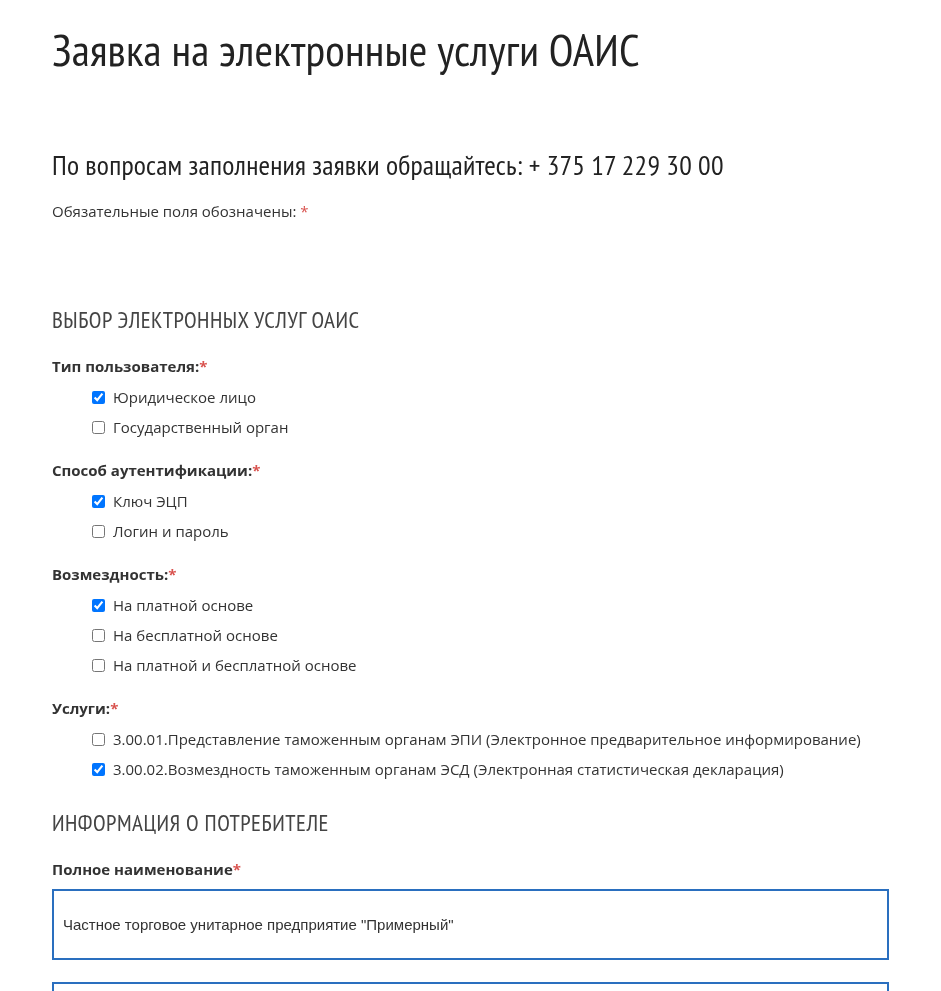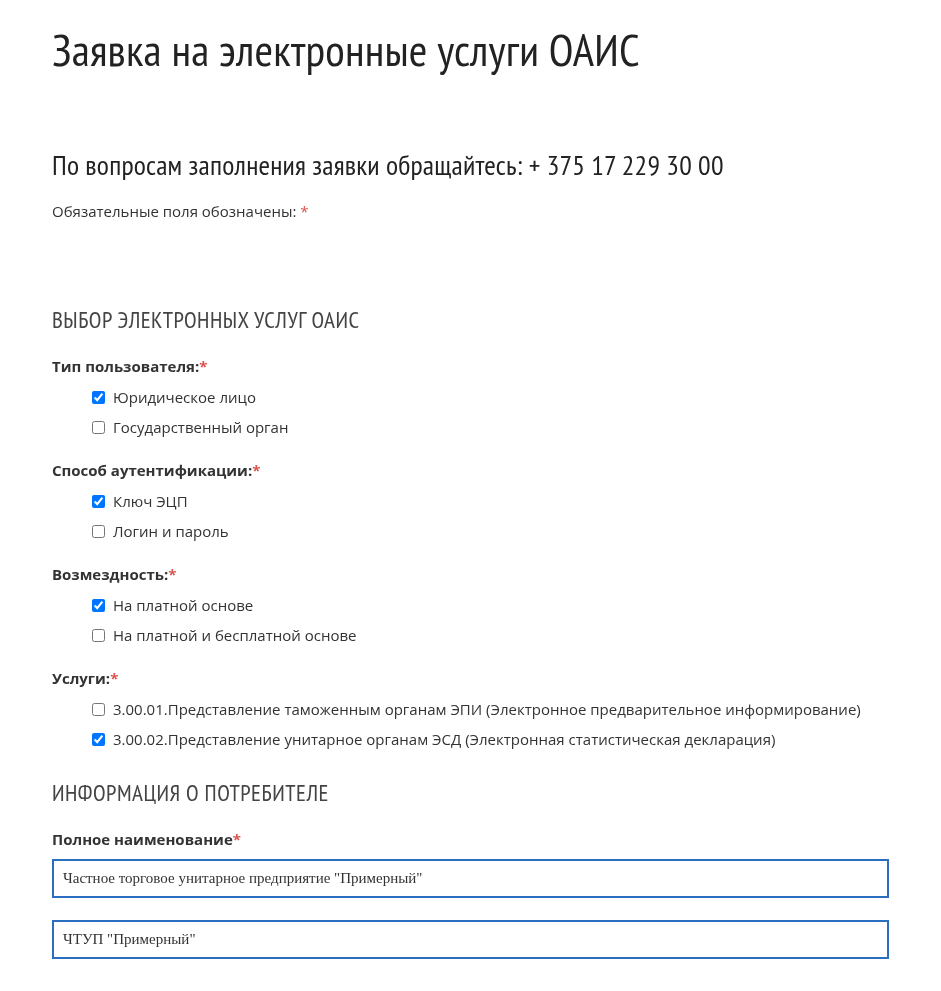--- a/index.html
+++ b/index.html
@@ -64,23 +64,23 @@
   }
   .option-row input[type="checkbox"] {
     margin: 0 8px 0 0;
     width: 13px;
     height: 13px;
   }
   .text-input {
     width: 100%;
     border: 1px solid #999;
     font-size: 15px;
-    padding: 10px 10px;
+    padding: 26px 10px;
     color: #333;
-    font-family: Liberation Serif, serif;
+    font-family: Liberation Sans, sans-serif;
     outline: none;
     margin-top: 4px;
   }
   .text-input.focused {
     border: 1px solid #2a6fbf;
     box-shadow: 0 0 0 1px #2a6fbf inset;
   }
 </style>
 </head>
 <body>
@@ -132,37 +132,41 @@
     <div class="field-label">
       <span>Возмездность:</span><span class="req">*</span>
     </div>
     <div class="options">
       <label class="option-row">
         <input type="checkbox" checked="" style="">
         <span>На платной основе</span>
       </label>
       <label class="option-row">
         <input type="checkbox" style="">
+        <span>На бесплатной основе</span>
+      </label>
+      <label class="option-row">
+        <input type="checkbox" style="">
         <span>На платной и бесплатной основе</span>
       </label>
     </div>
   </div>
 
   <div class="field-group" style="margin-bottom:12px;">
     <div class="field-label">
       <span>Услуги:</span><span class="req">*</span>
     </div>
     <div class="options">
       <label class="option-row">
         <input type="checkbox" style="">
         <span>3.00.01.Представление таможенным органам ЭПИ (Электронное предварительное информирование)</span>
       </label>
       <label class="option-row">
         <input type="checkbox" checked="" style="">
-        <span>3.00.02.Представление унитарное органам ЭСД (Электронная статистическая декларация)</span>
+        <span>3.00.02.Возмездность таможенным органам ЭСД (Электронная статистическая декларация)</span>
       </label>
     </div>
   </div>
 
   <h3 class="section-title" style="margin-top:24px;">ИНФОРМАЦИЯ О ПОТРЕБИТЕЛЕ</h3>
 
   <div class="field-group">
     <div class="field-label">
       <span>Полное наименование</span><span class="req">*</span>
     </div>

